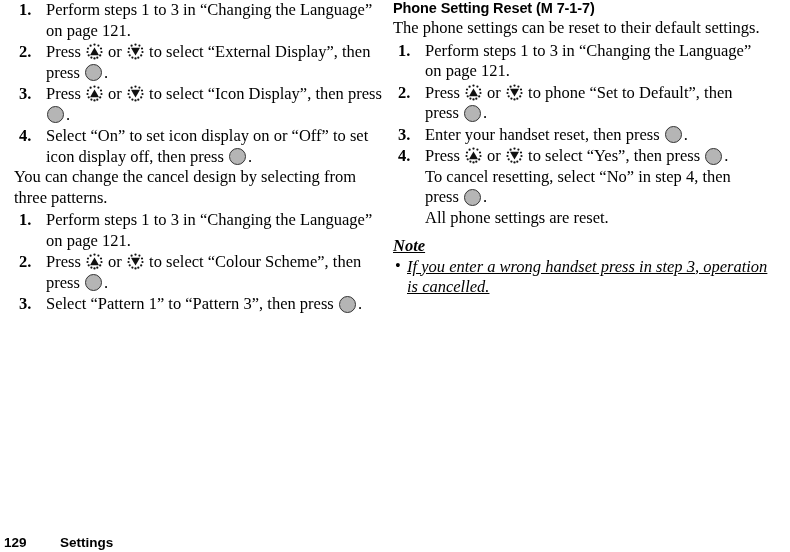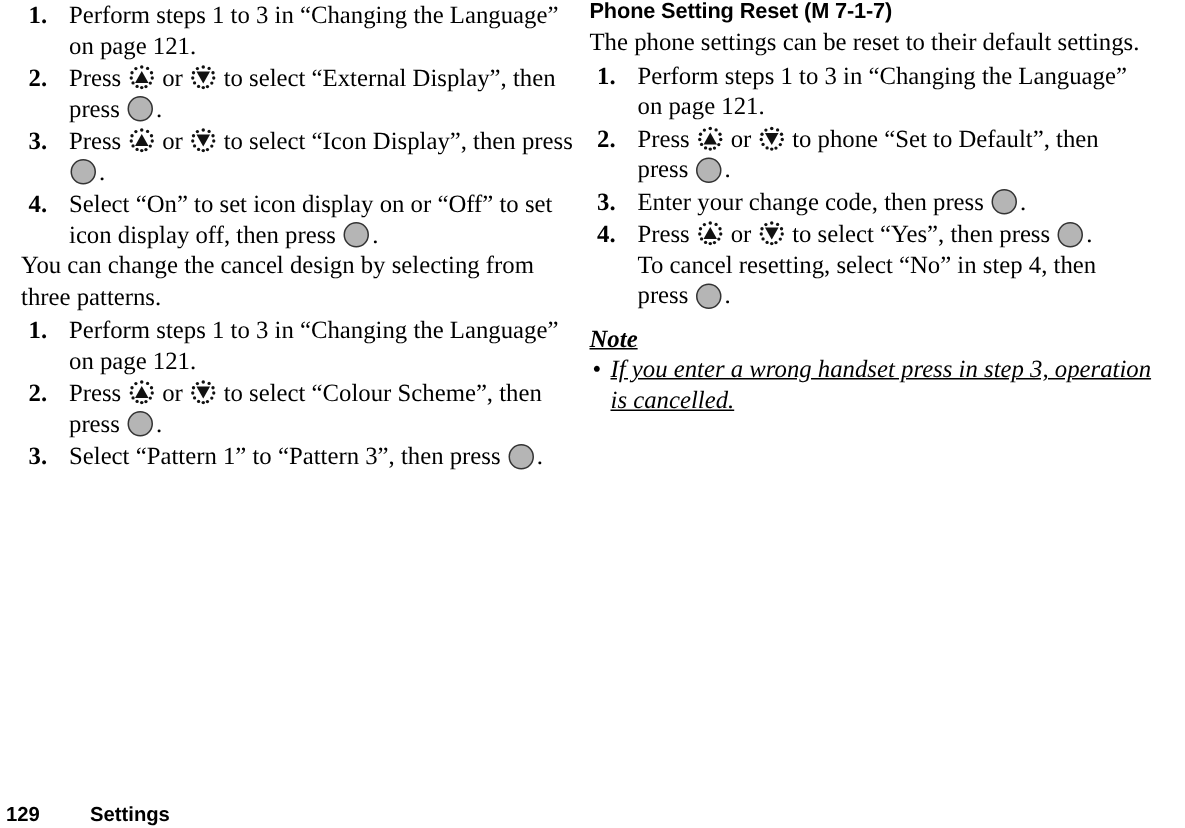--- a/index.html
+++ b/index.html
@@ -340,21 +340,21 @@
                   <circle cx="1.5" cy="9" r="1.1"></circle>
                   <circle cx="2" cy="5.5" r="1.1"></circle>
                   <circle cx="4.6" cy="2.7" r="1.1"></circle>
                 </g>
                 <path d="M8.5 12.6 L4 4.7 L13 4.7 Z" fill="#111"></path>
               </svg></span><span> to phone “Set to Default”, then press </span><span class="key-center"></span><span>.</span></span>
       </li>
 
       <li class="step">
         <span class="step-num">3.</span>
-        <span class="step-body"><span>Enter your change code, then press </span><span class="key-center"></span><span>.</span></span>
+        <span class="step-body"><span>Enter your handset reset, then press </span><span class="key-center"></span><span>.</span></span>
       </li>
 
       <li class="step">
         <span class="step-num">4.</span>
         <span class="step-body"><span>Press </span><span class="key"><svg viewBox="0 0 17 17">
                 <g fill="#111">
                   <circle cx="8.5" cy="1.6" r="1.15"></circle>
                   <circle cx="12.4" cy="2.6" r="1.1"></circle>
                   <circle cx="15" cy="5.5" r="1.1"></circle>
                   <circle cx="15.5" cy="9" r="1.1"></circle>
@@ -379,20 +379,21 @@
                   <circle cx="8.5" cy="15.4" r="1.15"></circle>
                   <circle cx="5.4" cy="14.6" r="1.1"></circle>
                   <circle cx="2.7" cy="12.3" r="1.1"></circle>
                   <circle cx="1.5" cy="9" r="1.1"></circle>
                   <circle cx="2" cy="5.5" r="1.1"></circle>
                   <circle cx="4.6" cy="2.7" r="1.1"></circle>
                 </g>
                 <path d="M8.5 12.6 L4 4.7 L13 4.7 Z" fill="#111"></path>
               </svg></span><span> to select “Yes”, then press </span><span class="key-center"></span><span>.</span></span>
         <span class="sub-line"><span>To cancel resetting, select “No” in step 4, then press </span><span class="key-center"></span><span>.</span></span>
+        <span class="sub-line">All phone settings are reset.</span>
       </li>
 
     </ol>
 
     <div class="note-block">
       <div class="note-title">Note</div>
       <ul class="note-list">
         <li class="note-item">
           <span class="note-bullet">•</span><span>If you enter a wrong handset press in step 3, operation is cancelled.</span>
         </li>

